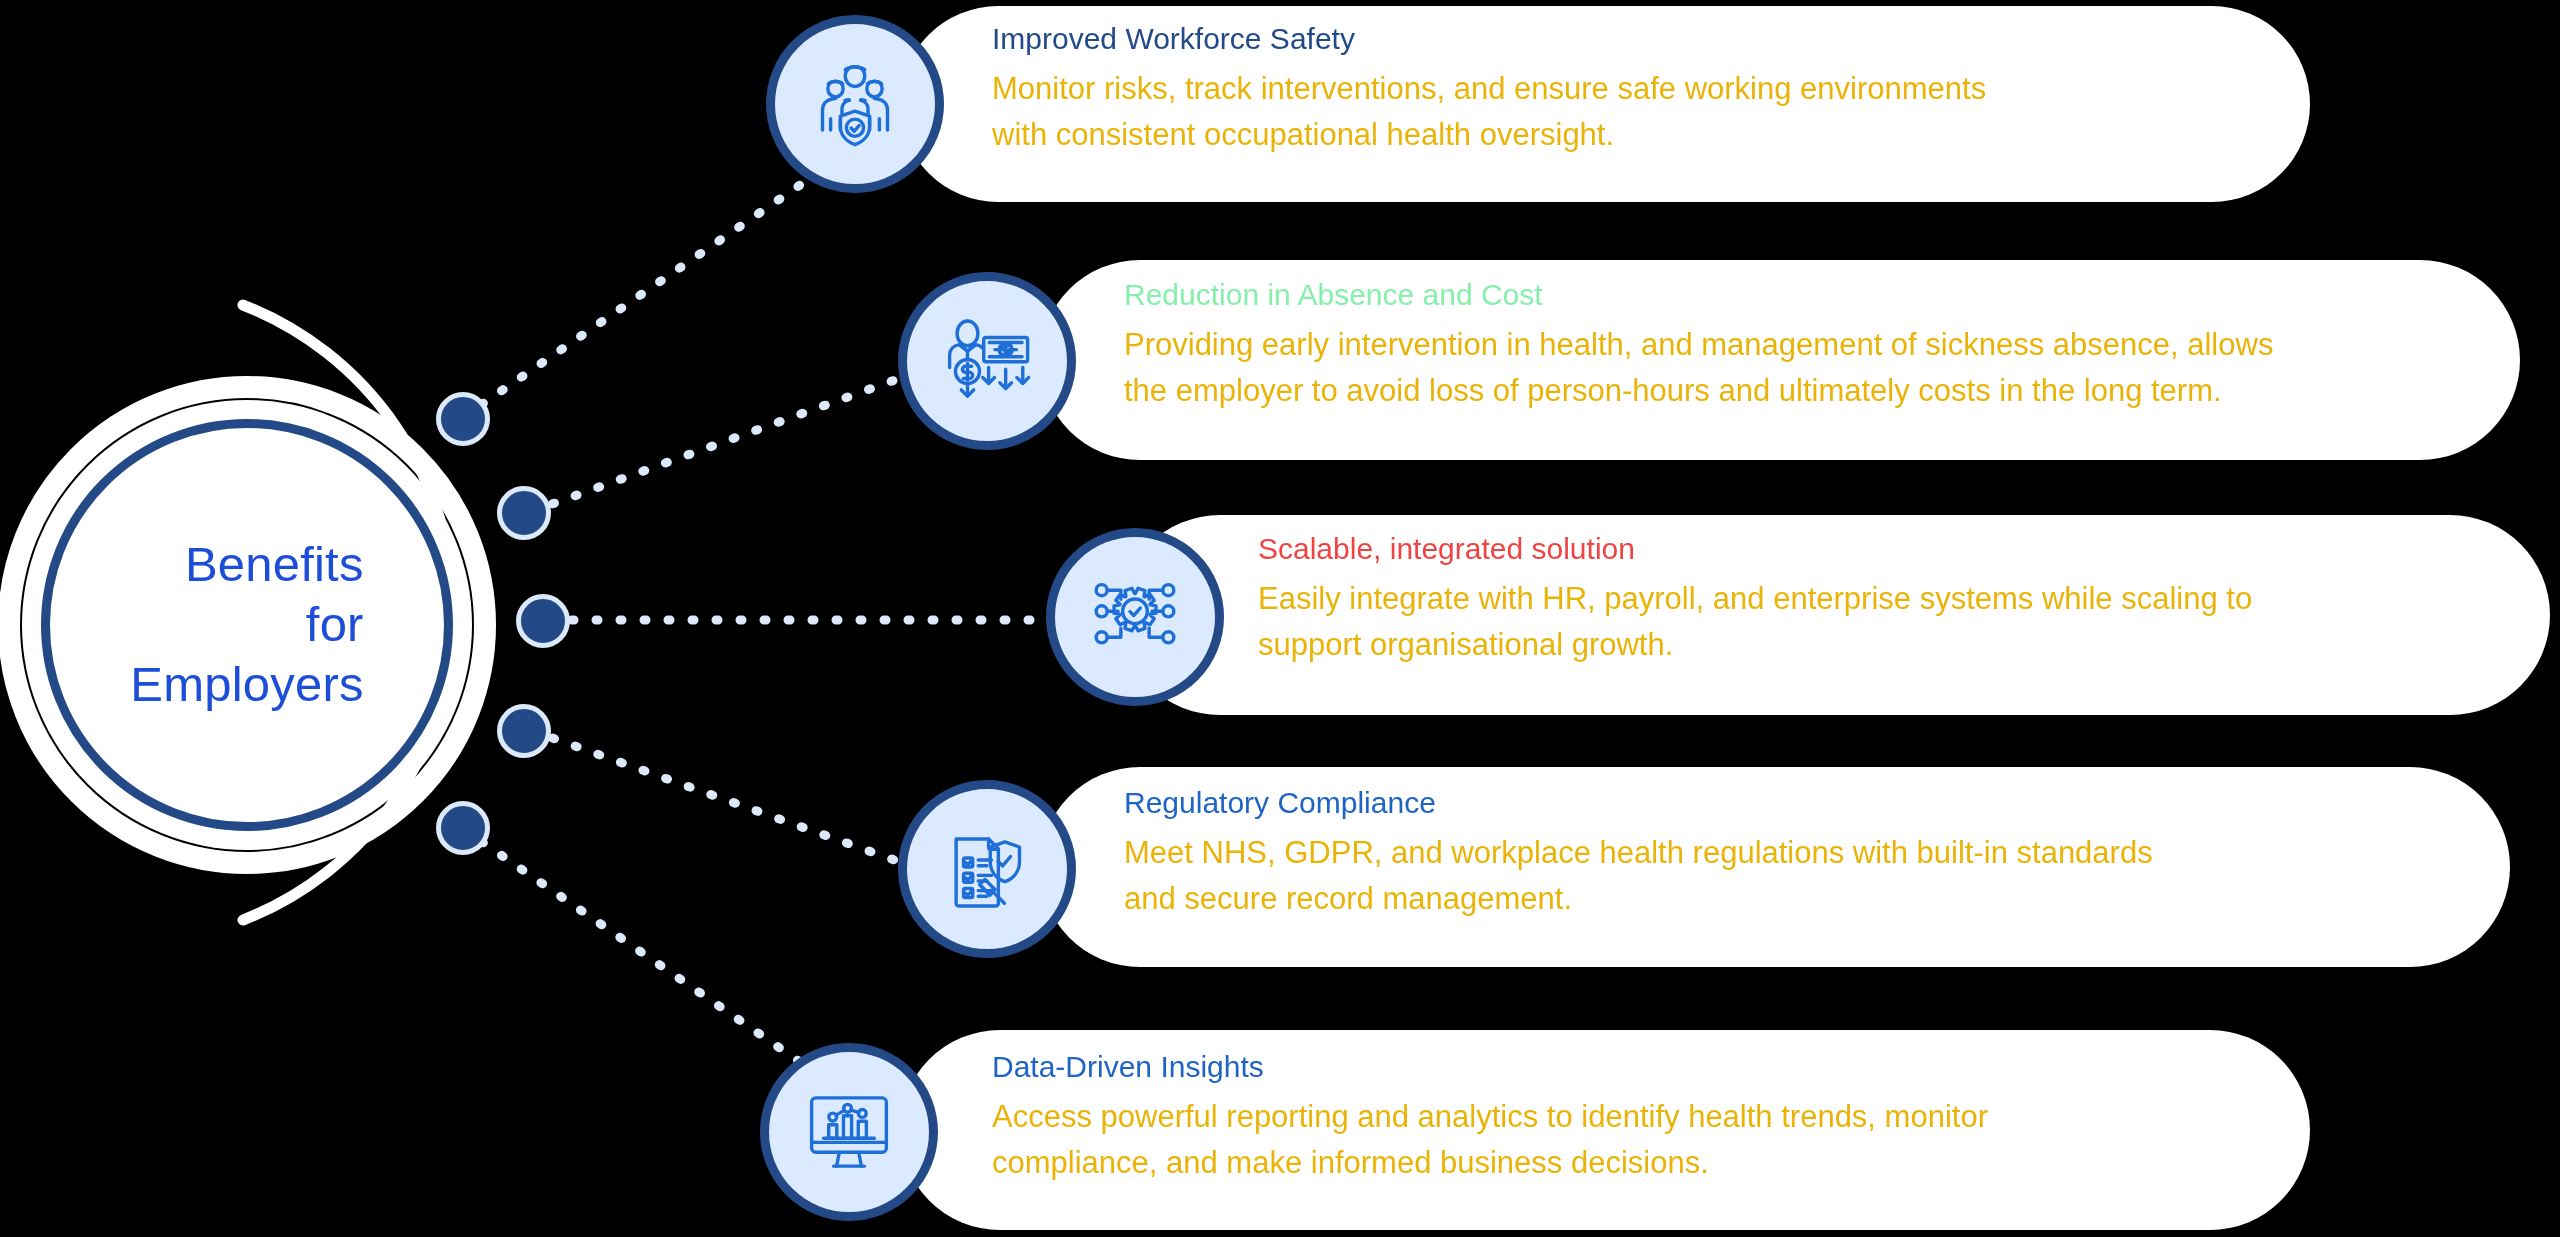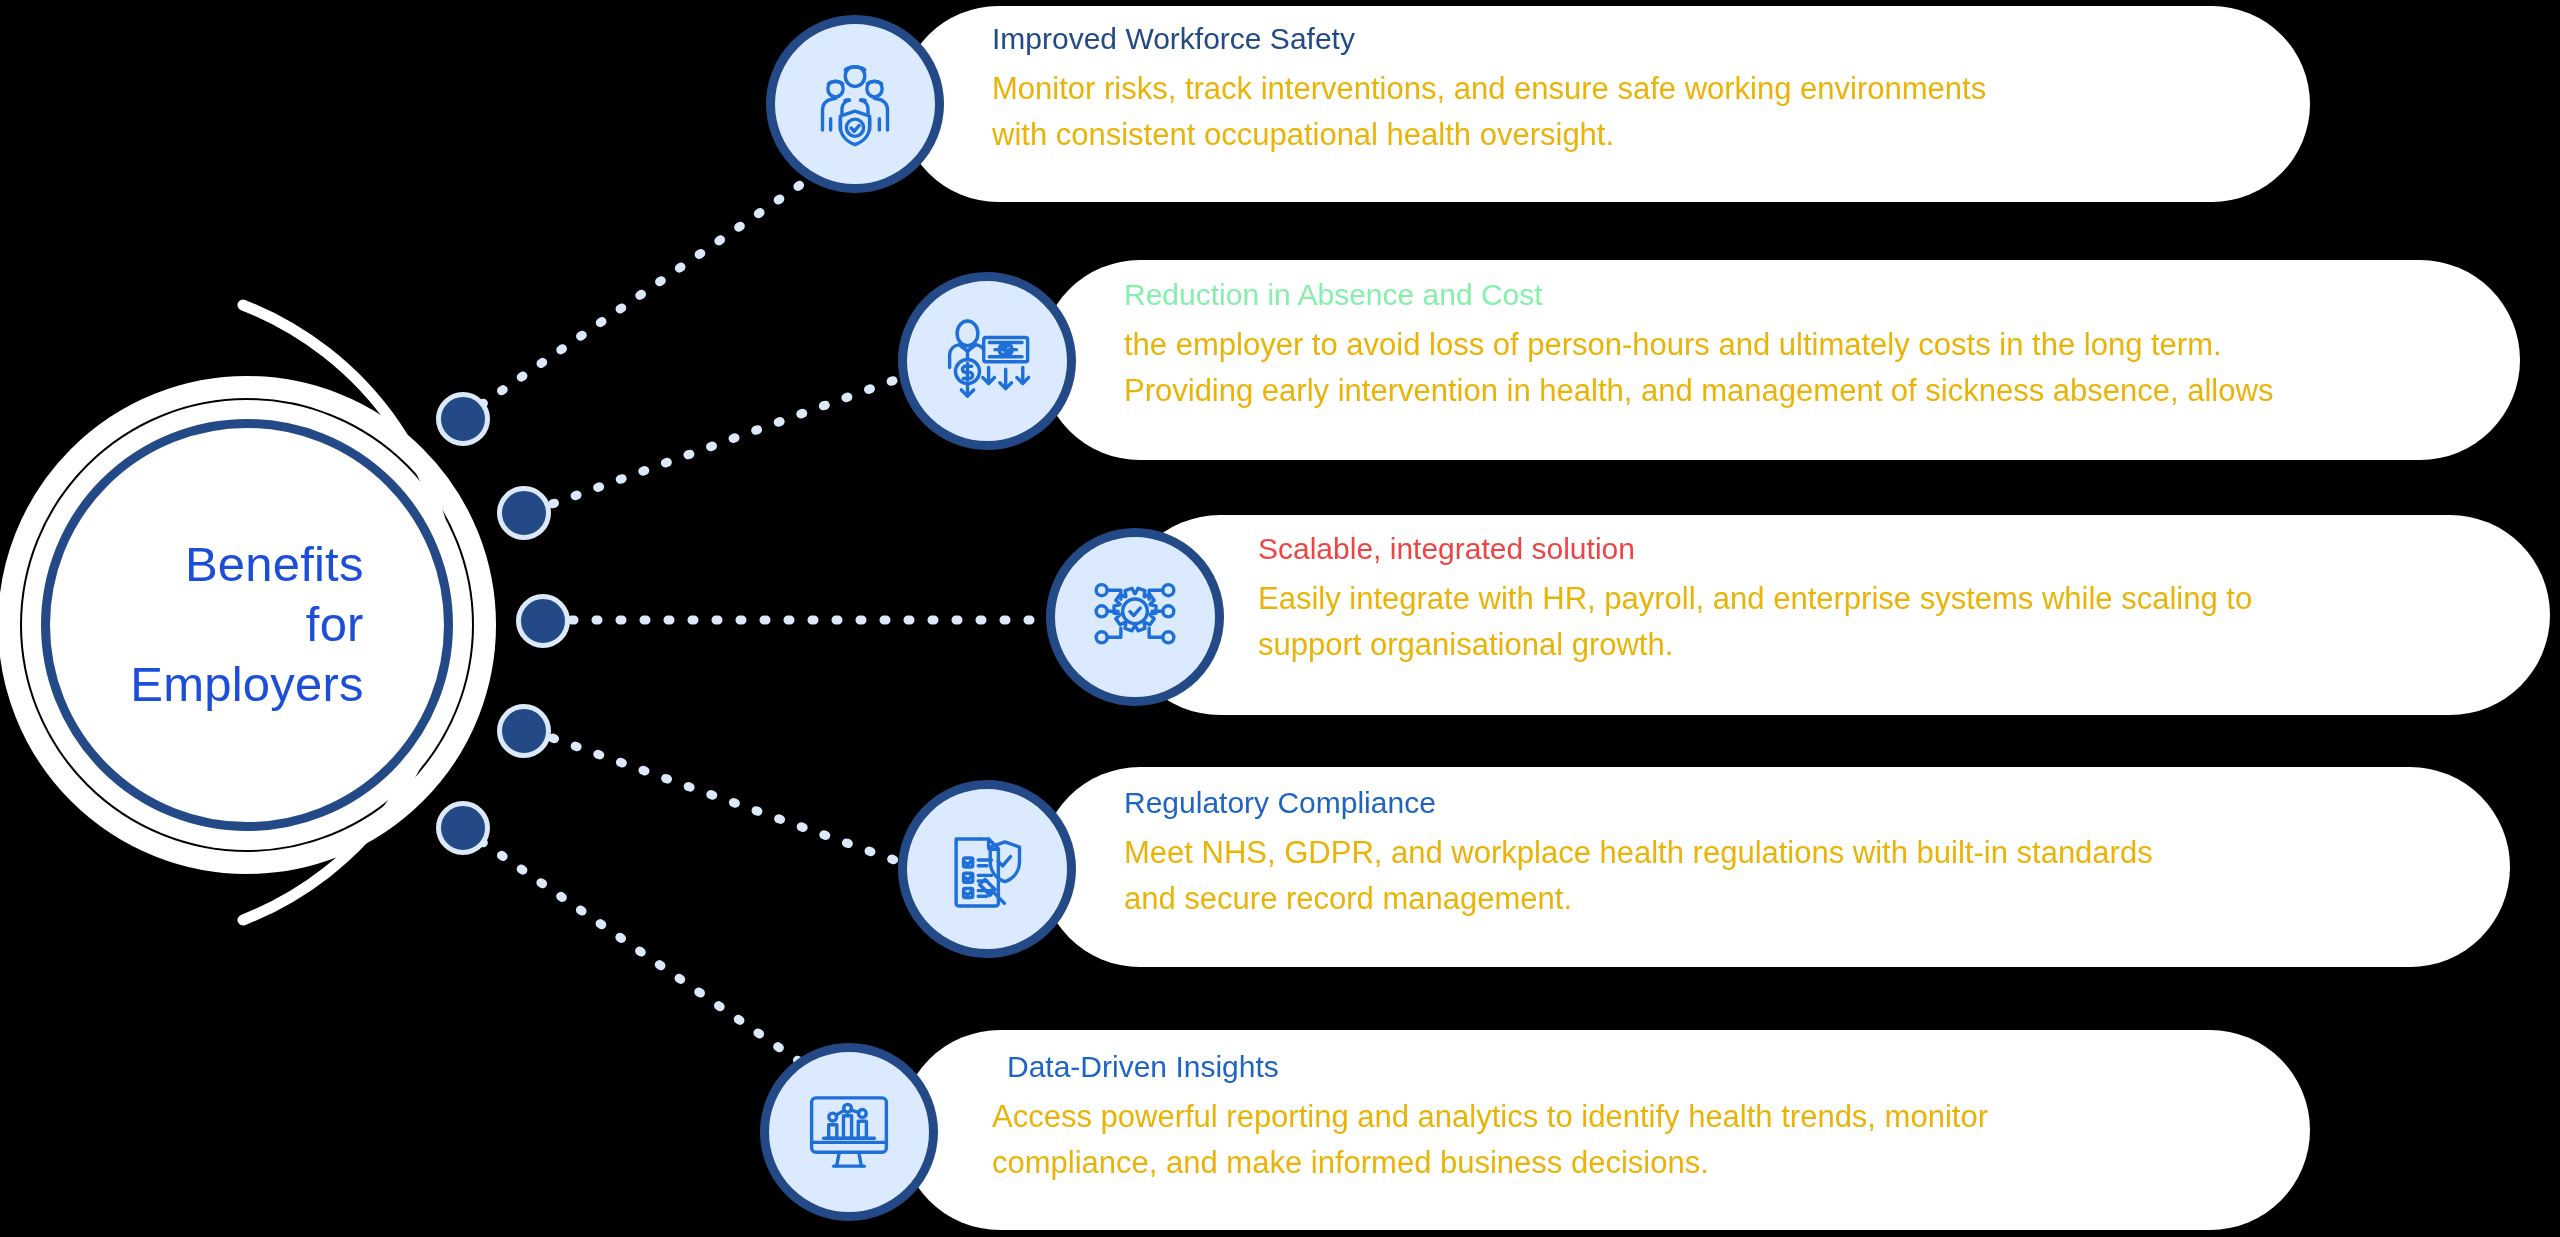--- a/index.html
+++ b/index.html
@@ -125,22 +125,22 @@
       <path d="M33 36v9.6"></path>
         <path d="M29.4 42.2L33 45.8l3.6-3.6"></path>
       <path d="M43.5 37v11.8"></path>
         <path d="M39.9 45.4l3.6 3.6 3.6-3.6"></path>
       <path d="M54 36v9.6"></path>
         <path d="M50.4 42.2l3.6 3.6 3.6-3.6"></path>
     </svg>
   </div>
   <div class="card-text" style="left:1124px;top:278px;width:1390px;">
     <p class="card-title" style="color: #86efac;">Reduction in Absence and Cost</p>
+    <p class="card-body">Providing early intervention in health, and management of sickness absence, allows</p>
     <p class="card-body">the employer to avoid loss of person-hours and ultimately costs in the long term.</p>
-    <p class="card-body">Providing early intervention in health, and management of sickness absence, allows</p>
   </div>
 
   <div class="card card-pill" style="left:1120px;top:515px;width:1430px;height:200px;"></div>
   <div class="icon-wrap" style="left:1046px;top:528px;">
     <svg viewBox="0 0 64 64" fill="none" stroke="#1f6fd8" stroke-width="2.1" stroke-linecap="round" stroke-linejoin="round">
       <path d="M37.6 19.4l.5-3.6-4.2-1.5-1.7 3.2h-.4l-1.7-3.2-4.2 1.5.5 3.6-.3.2-3.3-1.5-2.6 3.6 2.6 2.5-.1.35-3.6.6v4.5l3.6.6.1.35-2.6 2.5 2.6 3.6 3.3-1.5.3.2-.5 3.6 4.2 1.5 1.7-3.2h.4l1.7 3.2 4.2-1.5-.5-3.6.3-.2 3.3 1.5 2.6-3.6-2.6-2.5.1-.35 3.6-.6v-4.5l-3.6-.6-.1-.35 2.6-2.5-2.6-3.6-3.3 1.5-.3-.2z"></path>
       <circle cx="32" cy="28.5" r="7.6"></circle>
       <path d="M28.9 28.7l2.3 2.4 4-4.6"></path>
       <circle cx="11.5" cy="15.5" r="3.4"></circle>
       <circle cx="11.5" cy="28.5" r="3.4"></circle>
@@ -201,18 +201,18 @@
       <rect x="28.6" y="22" width="5" height="13.8"></rect>
       <rect x="37.7" y="25.4" width="5" height="10.4"></rect>
       <path d="M16.4 35.8h31.2"></path>
       <circle cx="22" cy="22.8" r="2.4"></circle>
       <circle cx="31.1" cy="17.4" r="2.4"></circle>
       <circle cx="40.2" cy="20.6" r="2.4"></circle>
       <path d="M24.1 21.6l4.9-2.9M33.2 18.5l4.9 1.4"></path>
     </svg>
   </div>
   <div class="card-text" style="left:992px;top:1050px;width:1300px;">
-    <p class="card-title alt" style="color: rgb(29, 100, 196); margin-left: 15px;">Data-Driven Insights</p>
+    <p class="card-title alt" style="color: rgb(29, 100, 196);">Data-Driven Insights</p>
     <p class="card-body">Access powerful reporting and analytics to identify health trends, monitor</p>
     <p class="card-body">compliance, and make informed business decisions.</p>
   </div>
 
 </div>
 
 </body></html>

